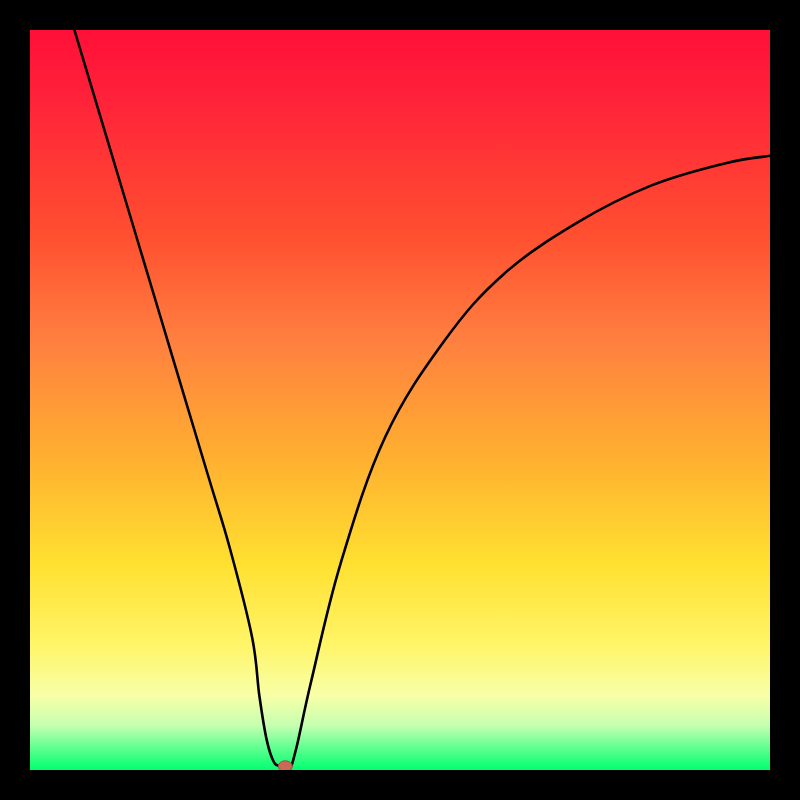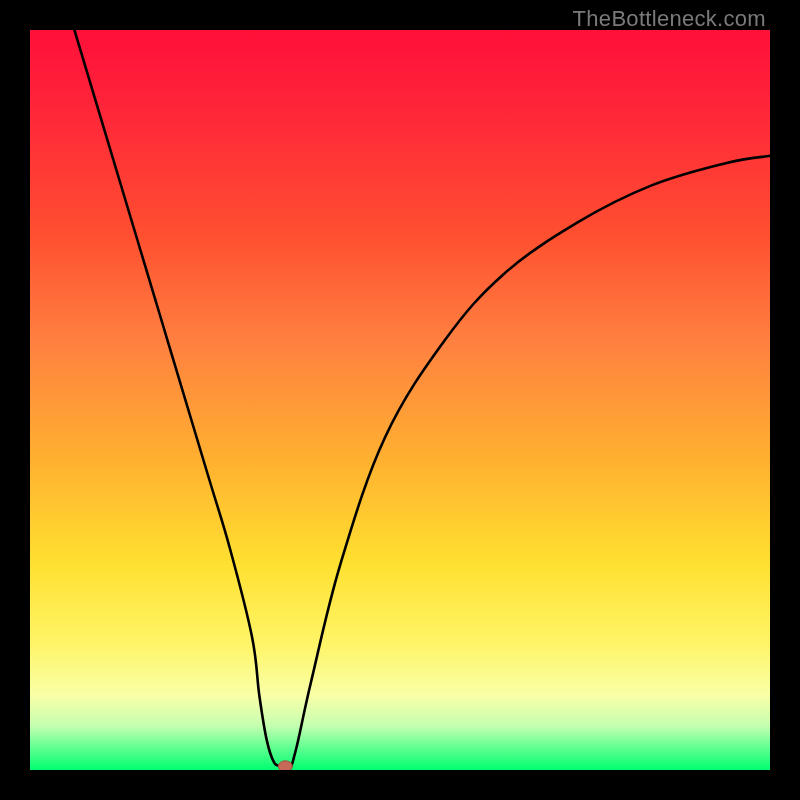--- a/index.html
+++ b/index.html
@@ -66,21 +66,20 @@
     fill: #c76a5a;
     stroke: #9e4d3f;
     stroke-width: 1;
   }
 </style>
 </head>
 <body>
 
 <div class="frame">
 
-  <div class="watermark">TheBottleneck.com</div>
 
   <div class="plot-area"></div>
 
   <svg class="overlay" viewBox="0 0 740 740" preserveAspectRatio="none">
     <path id="curve-path" class="curve" d="M 44.4 0 C 52.391999999999996 26.64 72.816 94.72 88.8 148 C 104.78399999999999 201.28 117.216 242.72 133.2 296 C 149.184 349.28 165.612 404.04 177.6 444 C 189.588 483.96 191.80800000000002 488.696 199.8 518 C 207.792 547.304 216.672 580.16 222 606.8 C 227.328 633.4399999999999 226.736 647.352 229.4 666 C 232.06400000000002 684.648 234.136 698.4119999999999 236.8 710.4 C 239.46400000000003 722.388 241.536 727.938 244.20000000000002 732.6 C 246.86400000000003 737.2620000000001 248.93600000000004 734.968 251.60000000000002 736.3 C 254.264 737.632 256.336 743.33 259 740 C 261.664 736.67 262.404 733.784 266.4 717.8 C 270.39599999999996 701.8159999999999 273.20799999999997 684.5 281.2 651.2 C 289.192 617.9000000000001 297.48 576.756 310.8 532.8 C 324.12 488.84399999999994 336.55199999999996 446.96 355.2 407 C 373.848 367.04 393.088 340.10400000000004 414.40000000000003 310.8 C 435.71200000000005 281.496 449.624 265.512 473.6 244.2 C 497.576 222.88799999999998 520.96 208.384 547.6 192.39999999999998 C 574.24 176.41599999999997 594.96 166.05599999999995 621.6 155.39999999999998 C 648.24 144.744 674.2879999999999 138.52800000000002 695.5999999999999 133.20000000000005 C 716.9119999999999 127.87200000000006 732.008 127.13200000000006 740 125.80000000000007"></path>
     <ellipse id="marker-dot" class="dot" rx="7" ry="5.5" cx="255.29999999999998" cy="736.3"></ellipse>
   </svg>
 
 </div>
 

